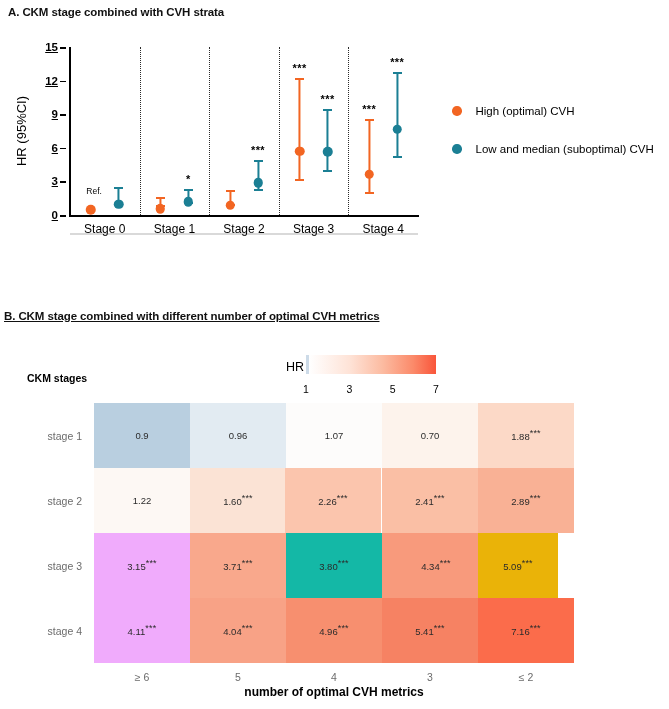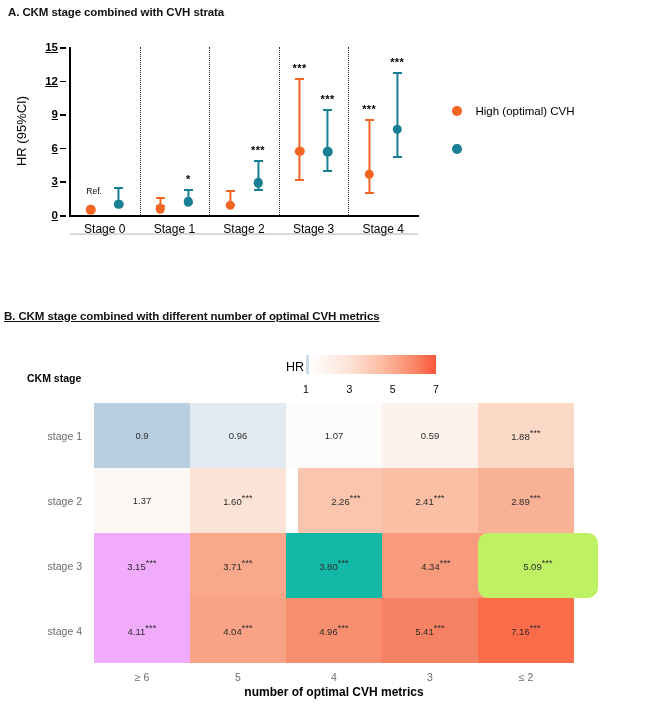--- a/index.html
+++ b/index.html
@@ -184,20 +184,21 @@
       </div>
     </div>
 
   <div id="legendA">
     <div class="lg-row">
       <span class="lg-dot" style="background: rgb(242, 101, 34);"></span>
       <span class="lg-txt">High (optimal) CVH</span>
     </div>
     <div class="lg-row">
       <span class="lg-dot" style="background: rgb(27, 127, 148);"></span>
+      <span class="lg-txt">Low and median (suboptimal) CVH</span>
     </div>
   </div>
 <div class="grp-label" style="left: 104.8px;">Stage 0</div>
     <div class="sep" style="left: 139.6px;"></div>
     <div class="grp-label" style="left: 174.4px;">Stage 1</div>
     <div class="sep" style="left: 209.2px;"></div>
     <div class="grp-label" style="left: 244px;">Stage 2</div>
     <div class="sep" style="left: 278.8px;"></div>
     <div class="grp-label" style="left: 313.6px;">Stage 3</div>
     <div class="sep" style="left: 348.4px;"></div>
@@ -212,50 +213,50 @@
     <div id="cbBar">
       <div id="cbBlue"></div>
       <div id="cbGrad"></div>
     <div class="cbtick" style="left: 0px;">1</div>
         <div class="cbtick" style="left: 43.3333px;">3</div>
         <div class="cbtick" style="left: 86.6667px;">5</div>
         <div class="cbtick" style="left: 130px;">7</div>
       </div>
   </div>
 
-  <div id="ckmStagesLabel">CKM  stage</div>
+  <div id="ckmStagesLabel">CKM  stages</div>
 
   <div id="grid">
       <div class="hrow" style="top: 0px; height: 65px;">
         <div class="rowlab">stage 1</div>
         <div class="hcell" style="left: 0px; width: 96px; background: rgb(185, 207, 224);">
           <span class="cellv">0.9</span>
         </div>
         <div class="hcell" style="left: 96px; width: 96px; background: rgb(226, 235, 242);">
           <span class="cellv">0.96</span>
         </div>
         <div class="hcell" style="left: 192px; width: 96px; background: rgb(253, 252, 251);">
           <span class="cellv">1.07</span>
         </div>
         <div class="hcell" style="left: 288px; width: 96px; background: rgb(253, 243, 236);">
-          <span class="cellv">0.59</span>
+          <span class="cellv">0.70</span>
         </div>
         <div class="hcell" style="left: 384px; width: 96px; background: rgb(252, 217, 199);">
           <span class="cellv">1.88<sup>***</sup></span>
         </div>
       </div>
       <div class="hrow" style="top: 65px; height: 65px;">
         <div class="rowlab">stage 2</div>
         <div class="hcell" style="left: 0px; width: 96px; background: rgb(253, 248, 244);">
-          <span class="cellv">1.37</span>
+          <span class="cellv">1.22</span>
         </div>
         <div class="hcell" style="left: 96px; width: 96px; background: rgb(251, 227, 213);">
           <span class="cellv">1.60<sup>***</sup></span>
         </div>
-        <div class="hcell" style="left: 204px; width: 96px; background: rgb(251, 197, 173);">
+        <div class="hcell" style="left: 191px; width: 96px; background: rgb(251, 197, 173);">
           <span class="cellv">2.26<sup>***</sup></span>
         </div>
         <div class="hcell" style="left: 288px; width: 96px; background: rgb(250, 191, 165);">
           <span class="cellv">2.41<sup>***</sup></span>
         </div>
         <div class="hcell" style="left: 384px; width: 96px; background: rgb(249, 177, 149);">
           <span class="cellv">2.89<sup>***</sup></span>
         </div>
       </div>
       <div class="hrow" style="top: 130px; height: 65px;">
@@ -265,21 +266,21 @@
         </div>
         <div class="hcell" style="left: 96px; width: 96px; background: rgb(249, 168, 140);">
           <span class="cellv">3.71<sup>***</sup></span>
         </div>
         <div class="hcell" style="left: 192px; width: 96px; background: #14b8a6;">
           <span class="cellv">3.80<sup>***</sup></span>
         </div>
         <div class="hcell" style="left: 288px; width: 108px; background: rgb(248, 154, 124);">
           <span class="cellv">4.34<sup>***</sup></span>
         </div>
-        <div class="hcell" style="left: 384px; width: 120px; background: #bef264; border-radius: 10px;">
+        <div class="hcell" style="left: 384px; width: 80px; background: #eab308;">
           <span class="cellv">5.09<sup>***</sup></span>
         </div>
       </div>
       <div class="hrow" style="top: 195px; height: 65px;">
         <div class="rowlab">stage 4</div>
         <div class="hcell" style="left: 0px; width: 96px; background: #f0abfc;">
           <span class="cellv">4.11<sup>***</sup></span>
           <div class="collab" style="left: 50%;">≥ 6</div>
         </div>
         <div class="hcell" style="left: 96px; width: 96px; background: rgb(248, 162, 134);">

